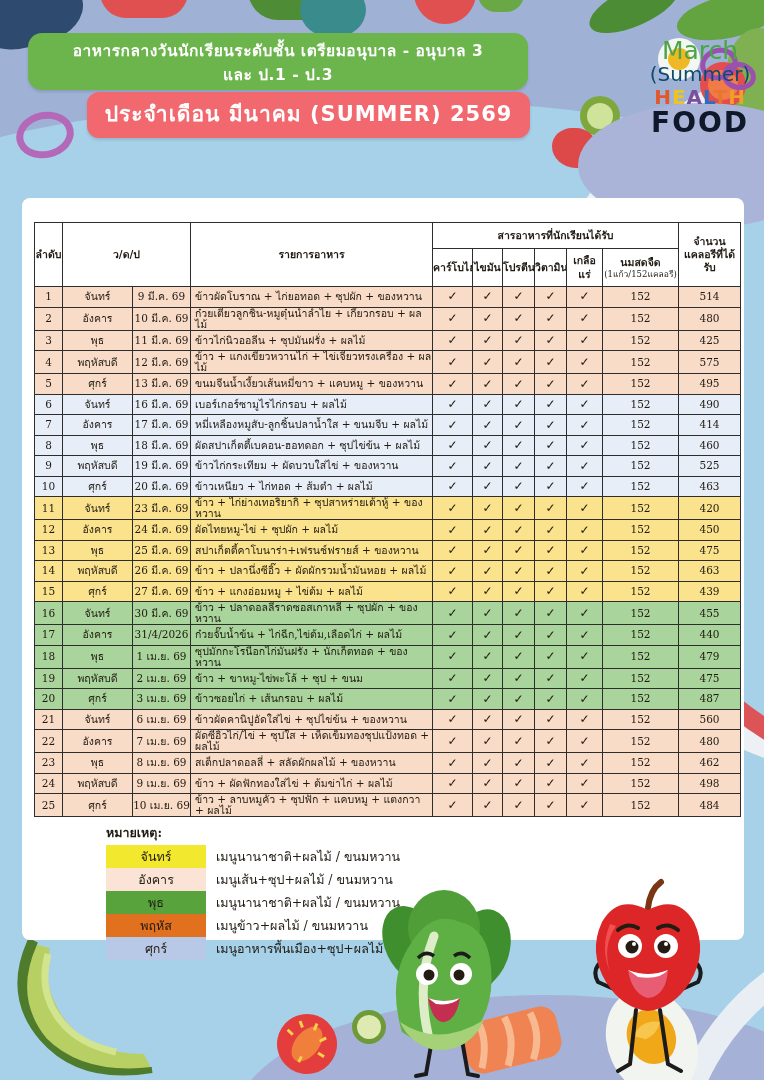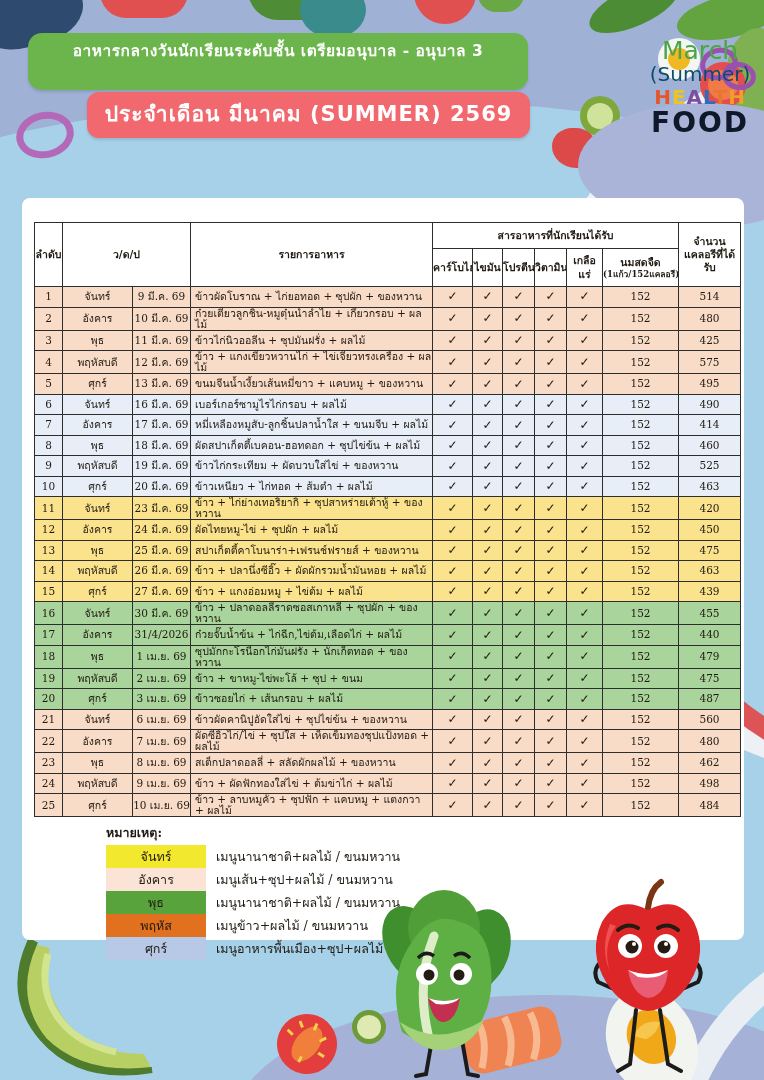--- a/index.html
+++ b/index.html
@@ -63,21 +63,21 @@
   .badge .year { color:#3d3f9e; font-size:26px; margin-top:1px; }
   
   .panel { position:absolute; left:22px; top:198px; width:722px; height:742px;
     background:#fff; border-radius:8px; z-index:5; padding:24px 0 0 12px; }
   table.menu { border-collapse:collapse; table-layout:fixed; width:706px;
     font-family:"DejaVu Serif", serif; color:#201a12; }
   .menu th, .menu td { border:1px solid #2d2d2d; text-align:center; padding:0; overflow:hidden; }
   .menu thead th { background:#fff; font-weight:bold; font-size:10.5px; line-height:1.25; }
   .menu thead tr.h1 th { height:26px; }
   .menu thead tr.h2 th { height:38px; }
-  .menu .milk-sub { font-size:8.5px; font-weight:bold;text-align:center; }
+  .menu .milk-sub { font-size:8.5px; font-weight:normal;text-align:center; }
   .menu tbody td { font-size:10.5px; height:20.5px; line-height:1.05; }
   .menu td.c-menu { text-align:left; padding-left:4px; }
   .menu td.c-check { font-size:12px; }
   
   .legend { margin-top:6px; margin-left:72px; font-family:"DejaVu Serif", serif; color:#201a12; }
   .legend-title { font-size:12.5px; font-weight:bold; margin-bottom:2px; }
   .legend-row { display:flex; align-items:center; }
   .legend-cell { width:100px; height:23px; text-align:center; font-size:12.5px; line-height:23px; flex:0 0 100px; }
   .legend-text { font-size:12.5px; margin-left:10px;text-align:center; }
   
@@ -113,20 +113,21 @@
 <div class="deco cucumber-badge"></div>
 <div class="deco tomato-top-2"></div>
 <div class="bg-plate-badge"></div>
 <div class="deco onion-ring onion-left"></div>
 <div class="deco cucumber-under-title"></div>
 <div class="bg-plate-bottom"></div>
 <div class="ring bowl-ring-bottom"></div>
 
 <div class="title-green">
   <div>อาหารกลางวันนักเรียนระดับชั้น เตรียมอนุบาล - อนุบาล 3</div>
+  <div>และ ป.1 - ป.3</div>
 </div>
 <div class="title-red">ประจำเดือน มีนาคม (SUMMER)  2569</div>
 
 <div class="badge">
   <div class="month">March</div>
   <div class="season">(Summer)</div>
   <div class="health"><span style="color: rgb(226, 87, 43);">H</span><span style="color: rgb(237, 197, 32);">E</span><span style="color: rgb(122, 79, 160);">A</span><span style="color: rgb(46, 108, 192);">L</span><span style="color: rgb(232, 118, 44);">T</span><span style="color: rgb(237, 160, 42);">H</span></div>
   <div class="food">FOOD</div>
 </div>
 

